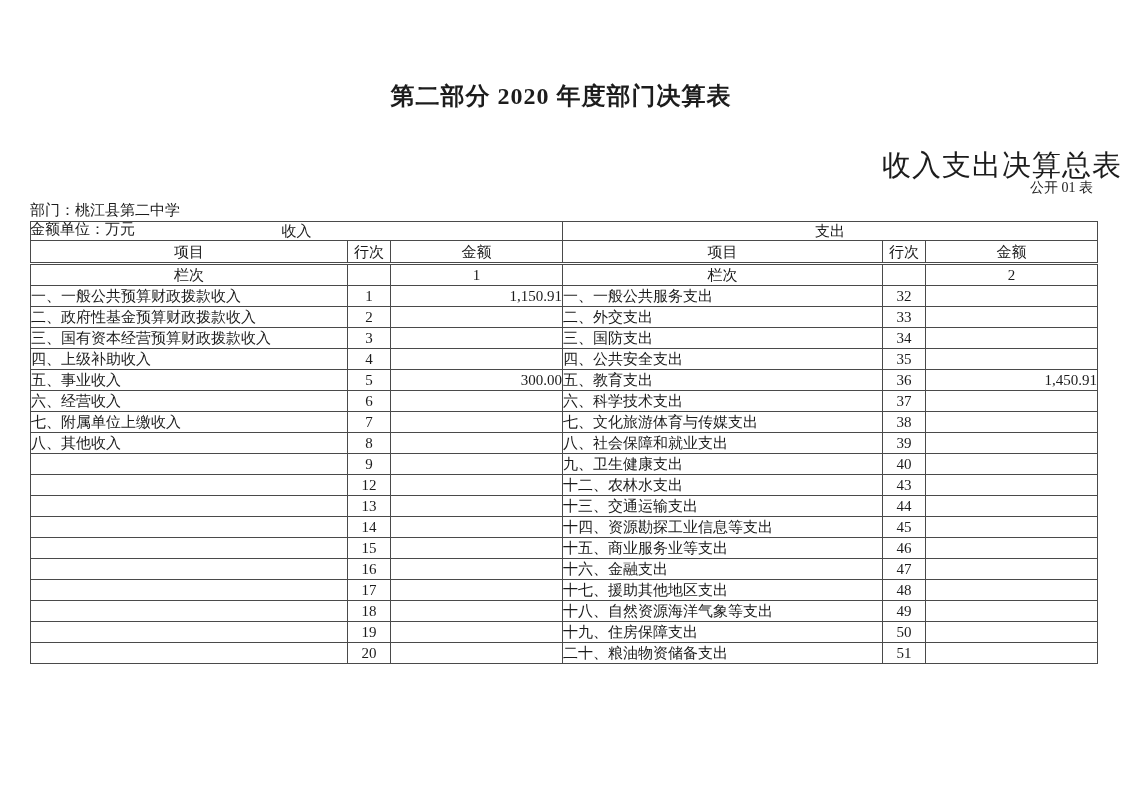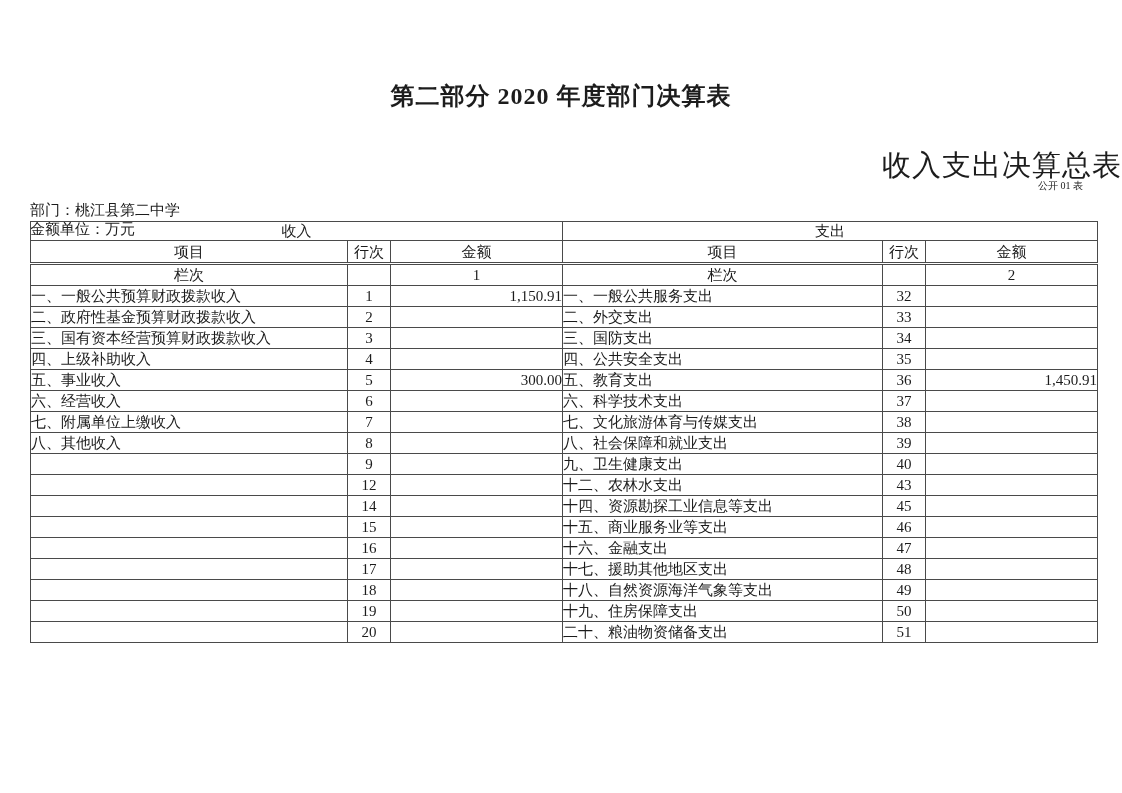--- a/index.html
+++ b/index.html
@@ -13,22 +13,22 @@
   }
   .part-title{
     position:absolute;top:72px;left:0;width:100%;
     text-align:center;font-size:24px;font-weight:bold;letter-spacing:1px;margin-top:8px;
   }
   .report-title{
     position:absolute;top:146px;left:0;width:100%;
     text-align:right;font-size:29px;font-weight:normal;letter-spacing:1px;
   }
   .sheet-no{
-    position:absolute;top:179px;right:39px;
-    font-size:10px;
+    position:absolute;top:179px;right:29px;
+    font-size:14px;
   }
   .meta-row{
     position:absolute;top:201px;left:30px;right:25px;
     display:flex;justify-content:flex-end;
     font-size:15px;
     flex-direction:column;
   }
   table.acct{
     position:absolute;top:221px;left:30px;
     width:1067px;
@@ -184,20 +184,28 @@
 
   <tr class="data">
     <td class="item"></td>
     <td class="no">12</td>
     <td class="amt"></td>
     <td class="item">十二、农林水支出</td>
     <td class="no">43</td>
     <td class="amt"></td>
   </tr>
 
+  <tr class="data">
+    <td class="item"></td>
+    <td class="no">13</td>
+    <td class="amt"></td>
+    <td class="item">十三、交通运输支出</td>
+    <td class="no">44</td>
+    <td class="amt"></td>
+  </tr>
 
   <tr class="data">
     <td class="item"></td>
     <td class="no">14</td>
     <td class="amt"></td>
     <td class="item">十四、资源勘探工业信息等支出</td>
     <td class="no">45</td>
     <td class="amt"></td>
   </tr>
 

